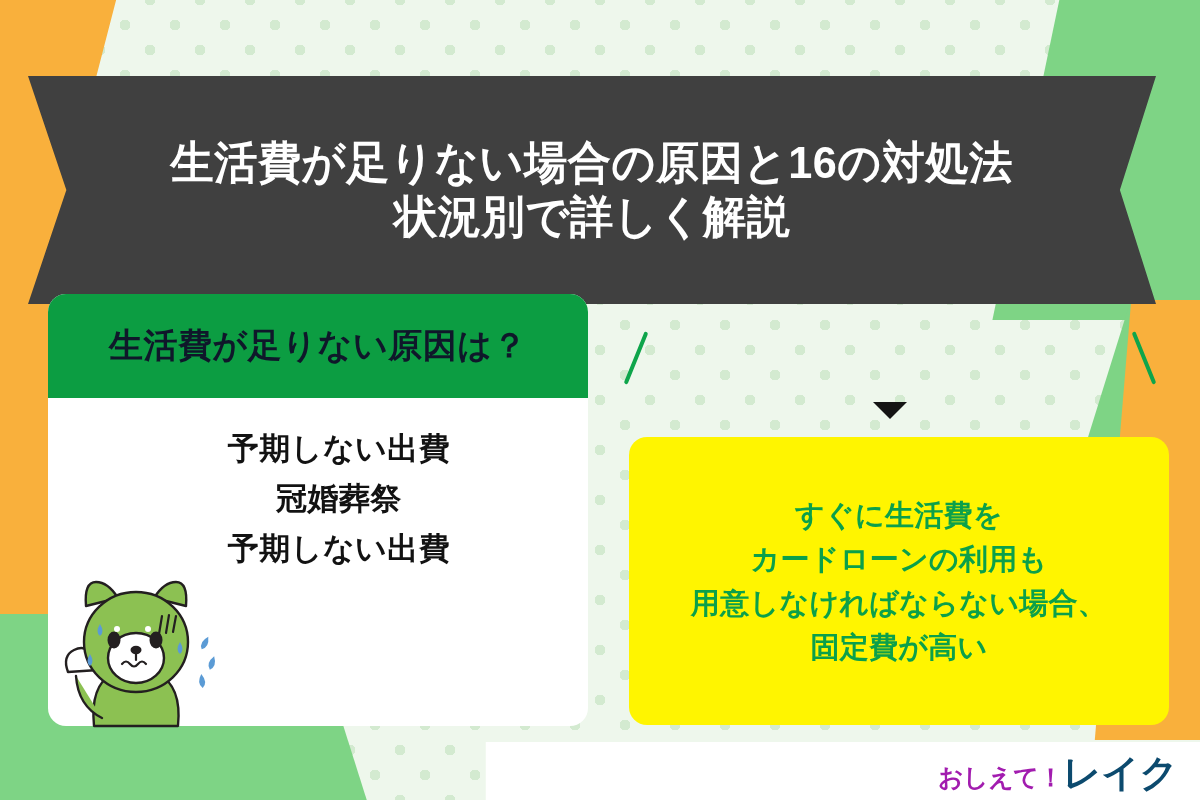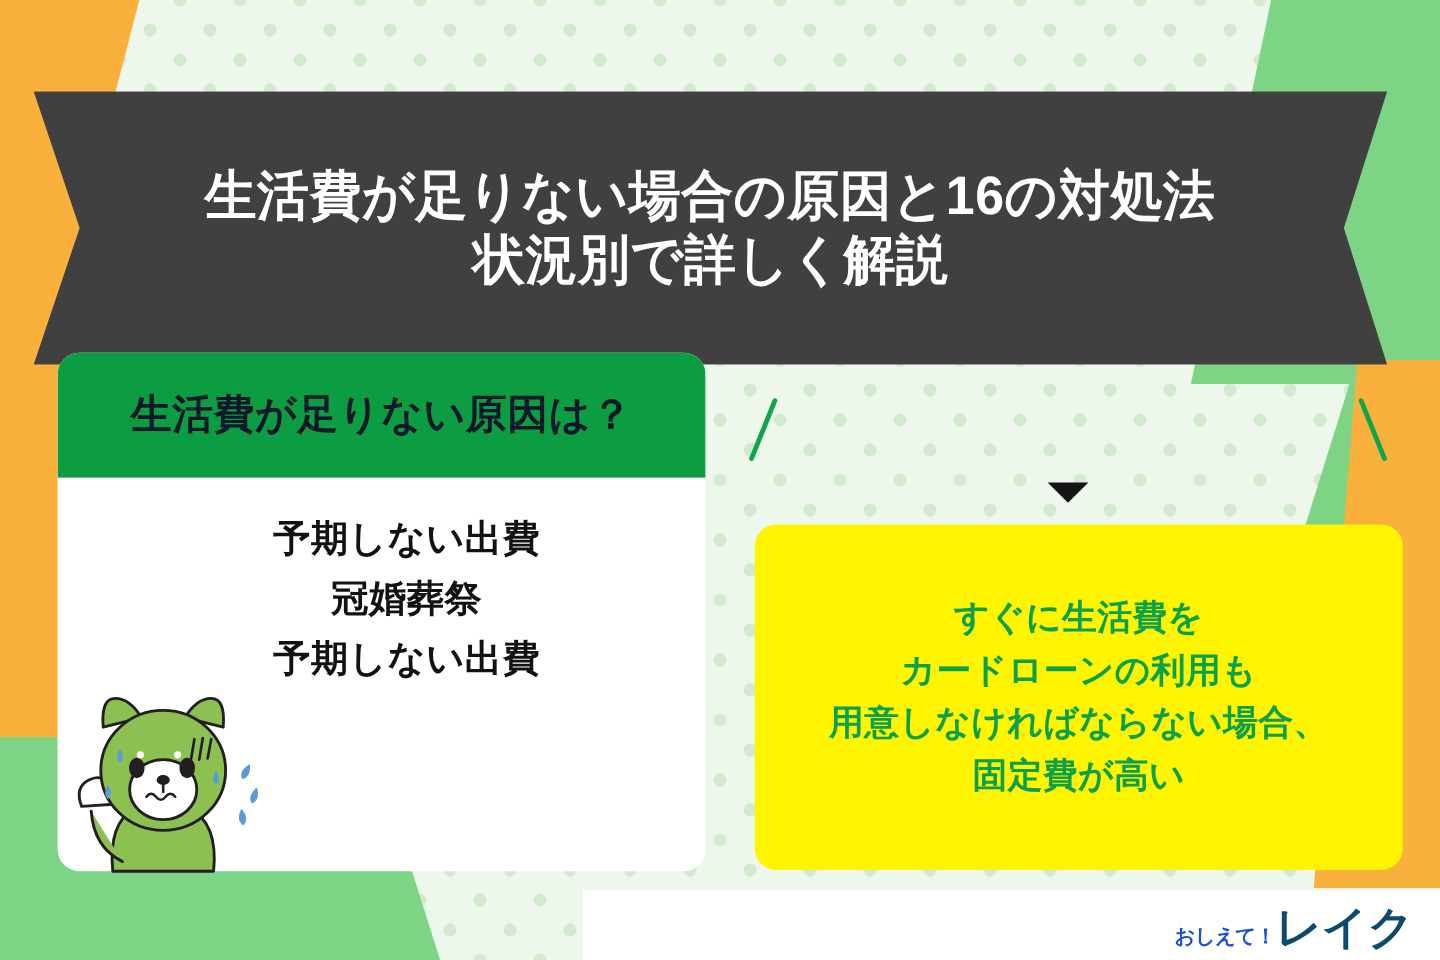--- a/index.html
+++ b/index.html
@@ -107,21 +107,21 @@
   .yellow-line{
     color:#0ba04a;font-weight:bold;font-size:29px;line-height:1.52;
     letter-spacing:0.3px;white-space:nowrap;text-align:center;
   }
 
   
   .logo{
     position:absolute;right:22px;bottom:8px;height:44px;
     display:flex;align-items:baseline;
   }
-  .logo-a{color:#1d4ed8;font-weight:bold;font-size:17px;letter-spacing:-0.5px;}
+  .logo-a{color:#a21caf;font-weight:bold;font-size:25px;letter-spacing:-0.5px;}
   .logo-b{color:#0c4a6e;font-weight:bold;font-size:38px;letter-spacing:-0.5px;}
 </style>
 </head>
 <body>
 
 <div id="stage">
 
   <div class="bg-dots"></div>
 
   <div class="shape orange-left"></div>

